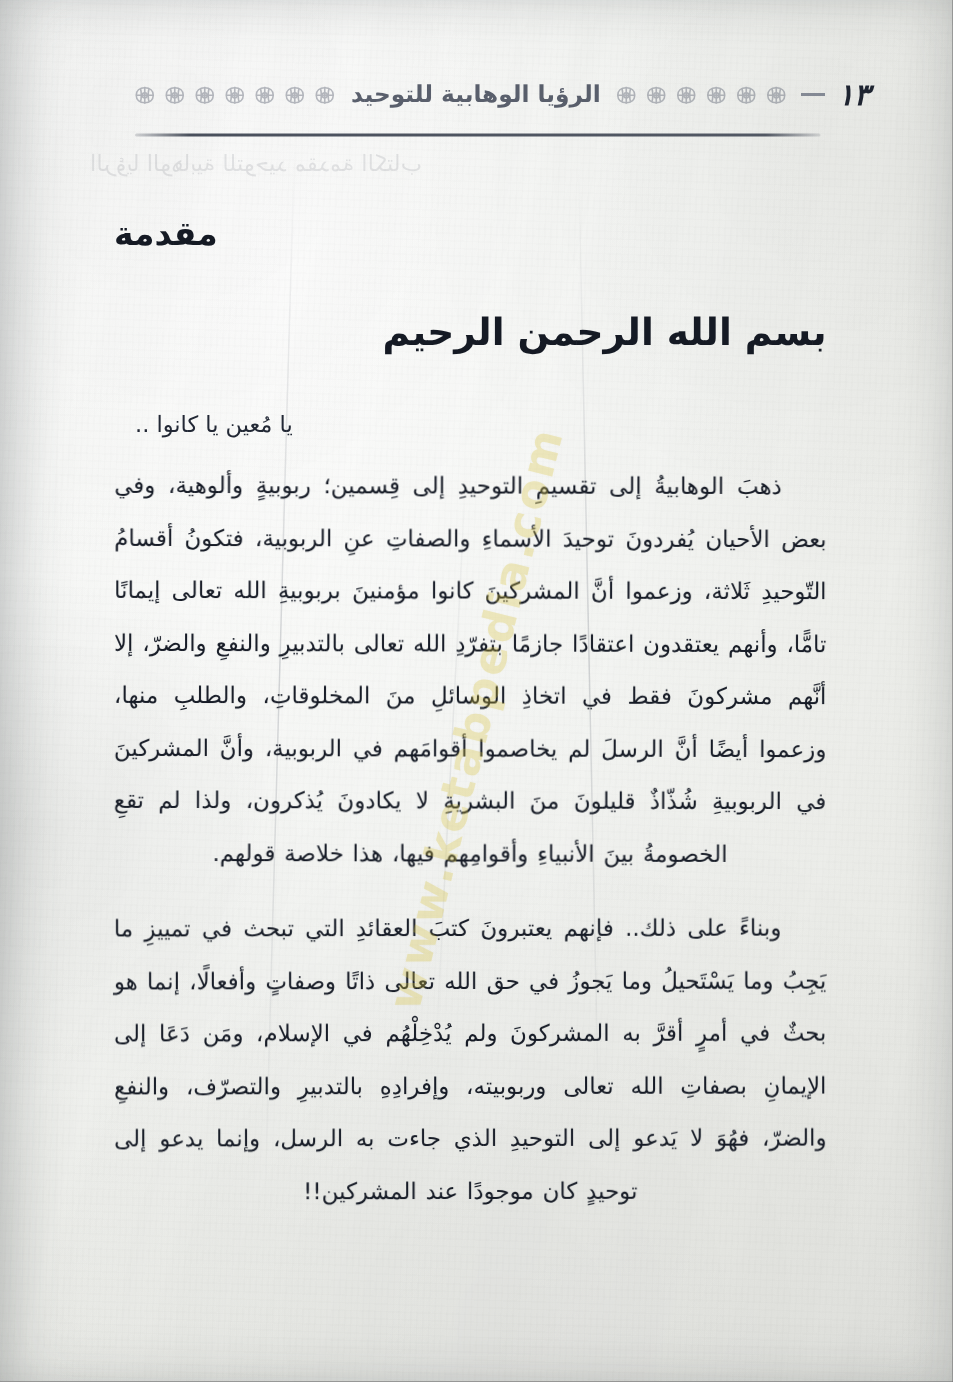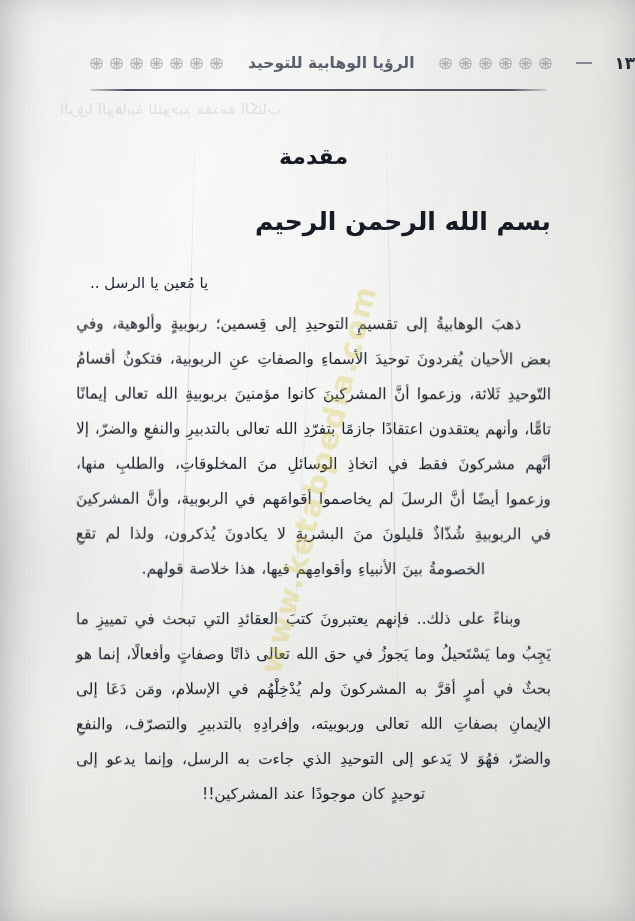--- a/index.html
+++ b/index.html
@@ -101,21 +101,21 @@
   
   .running-header {
     position: absolute;
     left: 88px;
     right: 88px;
     top: 46px;
     height: 34px;
     display: flex;
     flex-direction: row-reverse;
     align-items: center;
-    gap: 20px;
+    gap: 6px;
     color: #3a4150;
   }
   .hdr-orns {
     flex: 0 0 auto;
     display: flex;
     gap: 3px;
     direction: ltr;
     opacity: .45;
   }
   .orn {
@@ -136,24 +136,25 @@
   .hdr-dash {
     flex: 0 0 auto;
     width: 16px;
     height: 1.4px;
     background: #5a6172;
     opacity: .7;
     margin: 0 2px;
   }
   .hdr-page-no {
     flex: 0 0 auto;
-    font-size: 17px;
+    font-size: 20px;
     font-weight: 700;
     color: #1e2431;
     letter-spacing: 1px;
+    font-style: italic;
   }
   .hdr-spacer { flex: 1 1 auto; }
 
   .hdr-rule {
     position: absolute;
     left: 90px;
     right: 88px;
     top: 89px;
     height: 1.6px;
     background: linear-gradient(to left, rgba(70,76,90,0.15), rgba(55,62,76,0.85) 8%, rgba(55,62,76,0.9) 92%, rgba(70,76,90,0.2));
@@ -163,21 +164,21 @@
   
   .content {
     position: absolute;
     right: 84px;
     left: 76px;
     top: 120px;
     bottom: 36px;
   }
 
   .h-section {
-    text-align: center;
+    text-align: left;
     font-size: 22px;
     font-weight: 700;
     color: #151a24;
     margin-top: 24px;
     letter-spacing: 0px;
   }
   .h-basmala {
     text-align: right;
     font-size: 25px;
     font-weight: 700;
@@ -333,21 +334,21 @@
   </div>
 
   <div class="hdr-rule"></div>
 
   <div class="content">
 
     <div class="h-section ink-soft">مقدمة</div>
 
     <div class="h-basmala ink-soft">بسم الله الرحمن الرحيم</div>
 
-    <div class="invocation ink-soft">يا مُعين يا الرسل ..</div>
+    <div class="invocation ink-soft">يا مُعين يا كانوا ..</div>
 
 
     <p class="para warp-b ink-soft"><span class="indent"></span><span>ذهبَ الوهابيةُ إلى تقسيمِ التوحيدِ إلى قِسمين؛ ربوبيةٍ وألوهية، وفي بعض الأحيان يُفردونَ توحيدَ الأسماءِ والصفاتِ عنِ الربوبية، فتكونُ أقسامُ التّوحيدِ ثَلاثة، وزعموا أنَّ المشركينَ كانوا مؤمنينَ بربوبيةِ الله تعالى إيمانًا تامًّا، وأنهم يعتقدون اعتقادًا جازمًا بتفرّدِ الله تعالى بالتدبيرِ والنفعِ والضرّ، إلا أنَّهم مشركونَ فقط في اتخاذِ الوسائلِ منَ المخلوقاتِ، والطلبِ منها، وزعموا أيضًا أنَّ الرسلَ لم يخاصموا أقوامَهم في الربوبية، وأنَّ المشركينَ في الربوبيةِ شُذّاذٌ قليلونَ منَ البشريةِ لا يكادونَ يُذكرون، ولذا لم تقعِ الخصومةُ بينَ الأنبياءِ وأقوامِهم فيها، هذا خلاصة قولهم.</span></p>
 
     <p class="para warp-c ink-soft"><span class="indent"></span><span>وبناءً على ذلك.. فإنهم يعتبرونَ كتبَ العقائدِ التي تبحث في تمييزِ ما يَجِبُ وما يَسْتَحيلُ وما يَجوزُ في حق الله تعالى ذاتًا وصفاتٍ وأفعالًا، إنما هو بحثٌ في أمرٍ أقرَّ به المشركونَ ولم يُدْخِلْهُم في الإسلام، ومَن دَعَا إلى الإيمانِ بصفاتِ الله تعالى وربوبيته، وإفرادِهِ بالتدبيرِ والتصرّف، والنفعِ والضرّ، فهُوَ لا يَدعو إلى التوحيدِ الذي جاءت به الرسل، وإنما يدعو إلى توحيدٍ كان موجودًا عند المشركين!!</span></p>
 
   </div>
 
   <div class="watermark">www.ketabpedia.com</div>
 

